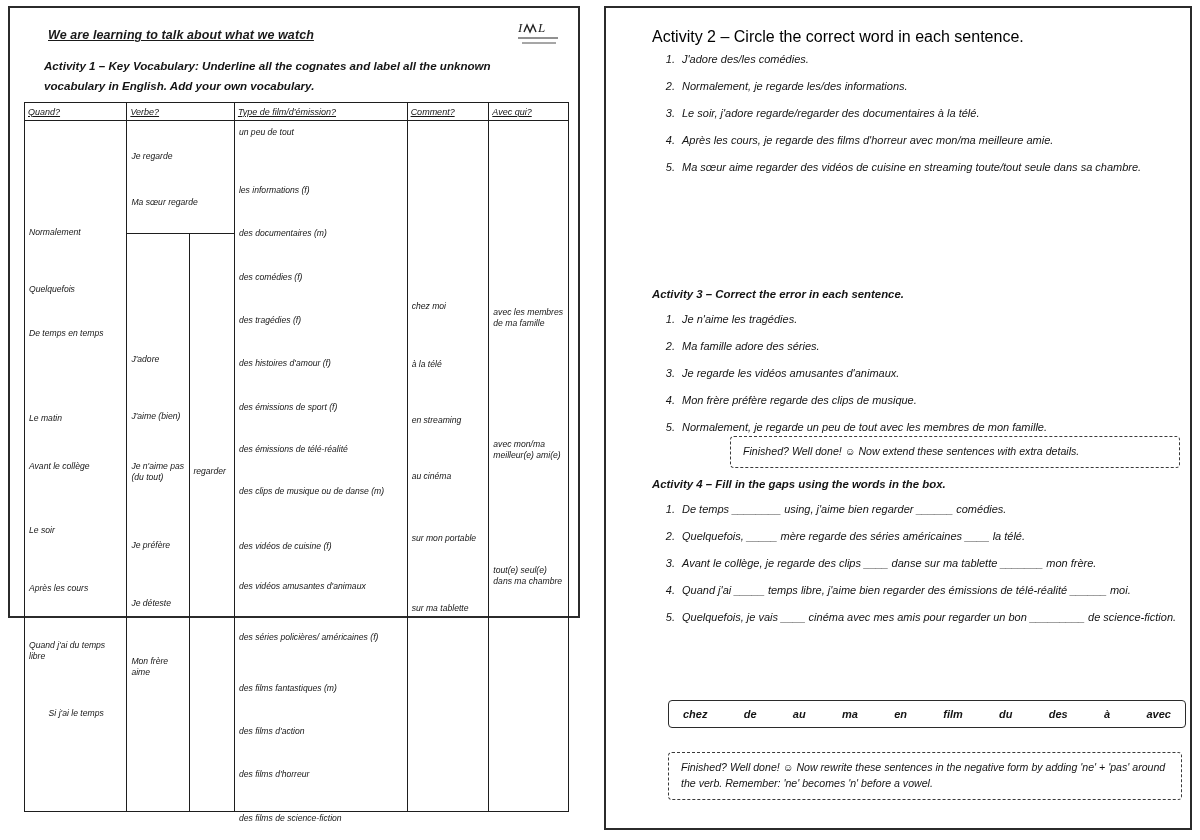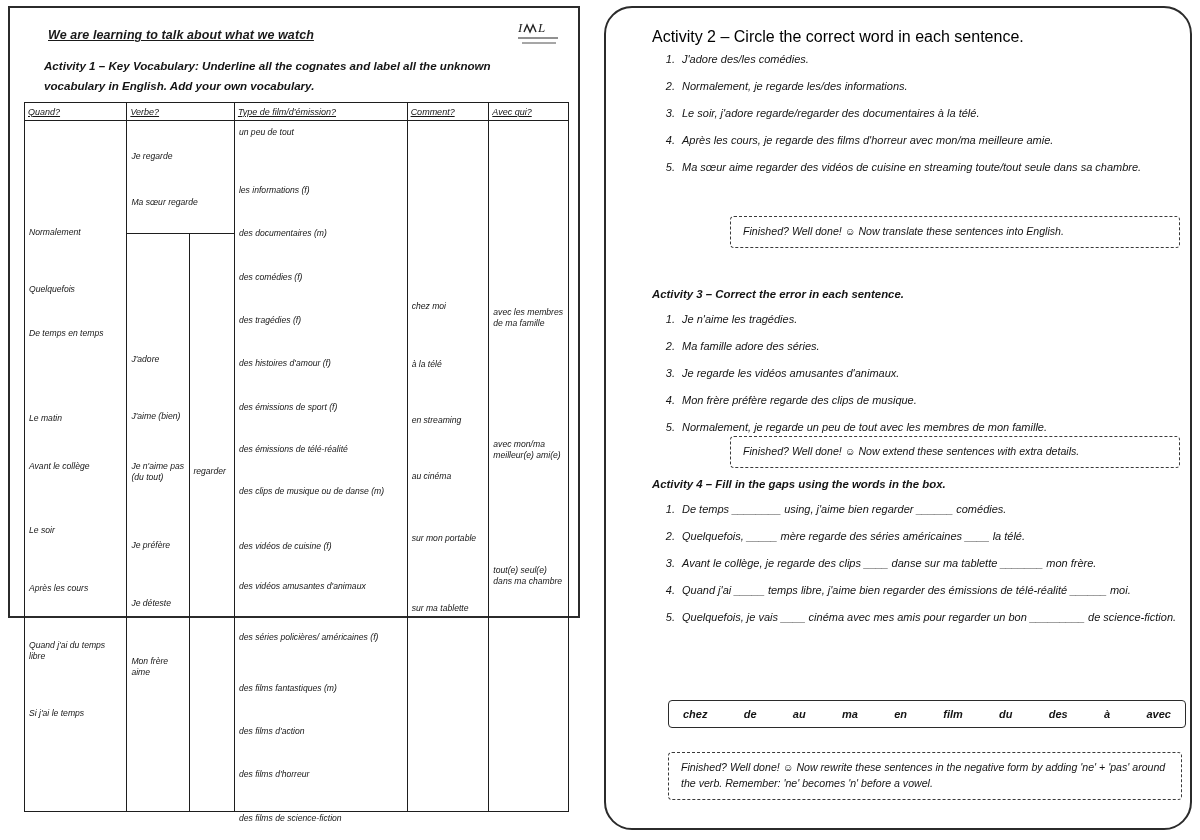--- a/index.html
+++ b/index.html
@@ -26,21 +26,20 @@
   }
   #sheet-left {
     left: 8px;
     width: 572px;
     height: 612px;
   }
   #sheet-right {
     left: 604px;
     width: 588px;
     height: 824px;
-    border-radius: 28px;
   }
 
   
   .ws-title {
     position: absolute;
     left: 38px;
     top: 20px;
     font-size: 12.5px;
     font-weight: bold;
     font-style: italic;
@@ -181,21 +180,21 @@
 
           <td class="col-cell">
             <div class="cellitem" style="top:106px;">Normalement</div>
             <div class="cellitem" style="top:163px;">Quelquefois</div>
             <div class="cellitem" style="top:207px;">De temps en temps</div>
             <div class="cellitem" style="top:292px;">Le matin</div>
             <div class="cellitem" style="top:340px;">Avant le collège</div>
             <div class="cellitem" style="top:404px;">Le soir</div>
             <div class="cellitem" style="top:462px;">Après les cours</div>
             <div class="cellitem" style="top:519px;">Quand j'ai du temps libre</div>
-            <div class="cellitem" style="top:587px;">Si j'ai le temps</div>
+            <div class="cellitem" style="top:587px;text-align:center;">Si j'ai le temps</div>
           </td>
 
           <td class="col-cell" style="padding:0;">
             <div style="position:absolute; left:0; top:0; right:0; bottom:0;">
 
               <div style="position:absolute; left:0; top:112px; right:0; bottom:0; border-top:1px solid #1e1e1e;"></div>
               <div style="position:absolute; left:62px; top:112px; bottom:0; width:1px; background:#1e1e1e;"></div>
 
               <div class="cellitem" style="top:30px;">Je regarde</div>
               <div class="cellitem" style="top:76px;">Ma sœur regarde</div>
@@ -252,21 +251,20 @@
   <div class="sheet" id="sheet-right">
 
     <div class="blk" style="left:46px; top:20px;">Activity 2 – Circle the correct word in each sentence.</div>
     <ol class="ol-items blk" style="left:42px; top:44px; width:510px;">
       <li>J'adore des/les comédies.</li>
       <li>Normalement, je regarde les/des informations.</li>
       <li>Le soir, j'adore regarde/regarder des documentaires à la télé.</li>
       <li>Après les cours, je regarde des films d'horreur avec mon/ma meilleure amie.</li>
       <li>Ma sœur aime regarder des vidéos de cuisine en streaming toute/tout seule dans sa chambre.</li>
     </ol>
-    <div class="finished blk" style="left:124px; top:208px; width:424px;">Finished? Well done! ☺ Now translate these sentences into English.</div>
 
     <div class="blk act-head" style="left:46px; top:280px;">Activity 3 – Correct the error in each sentence.</div>
     <ol class="ol-items blk" style="left:42px; top:304px; width:510px;">
       <li>Je n'aime les tragédies.</li>
       <li>Ma famille adore des séries.</li>
       <li>Je regarde les vidéos amusantes d'animaux.</li>
       <li>Mon frère préfère regarde des clips de musique.</li>
       <li>Normalement, je regarde un peu de tout avec les membres de mon famille.</li>
     </ol>
     <div class="finished blk" style="left:124px; top:428px; width:424px;">Finished? Well done! ☺ Now extend these sentences with extra details.</div>

